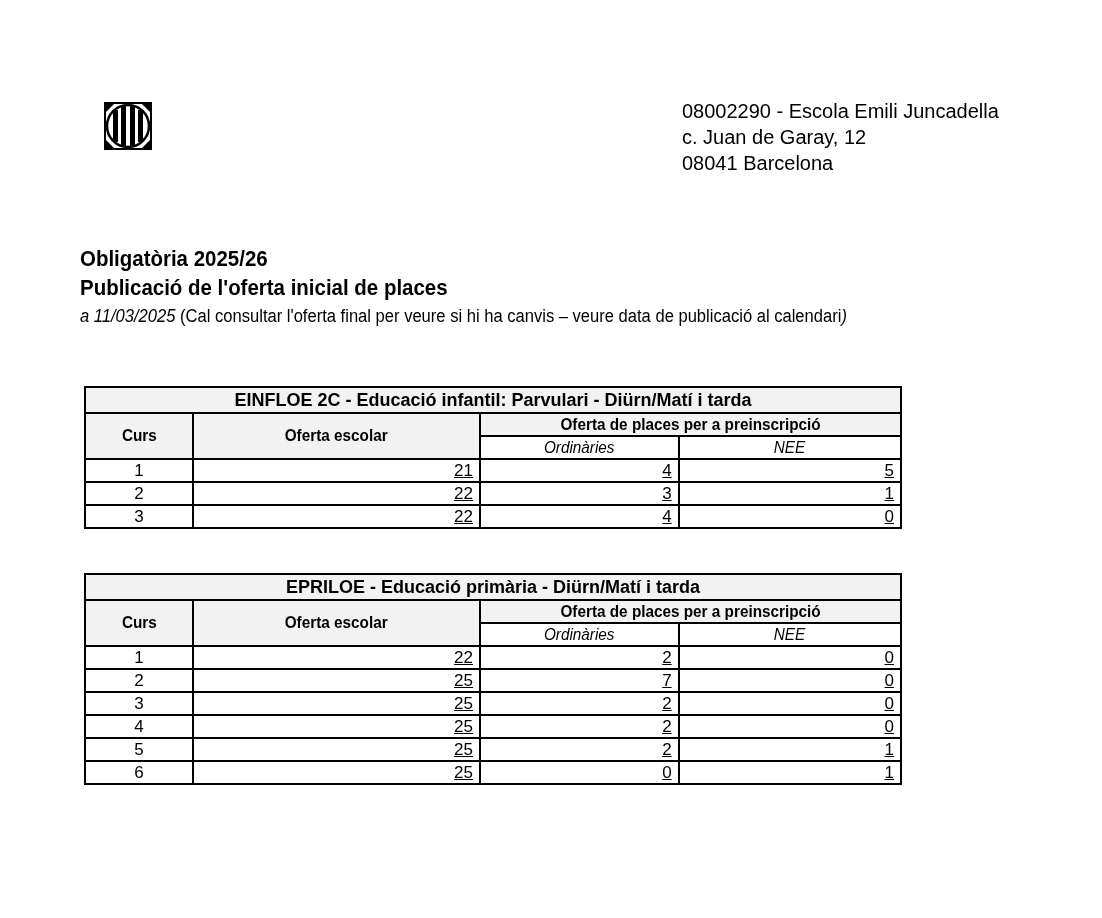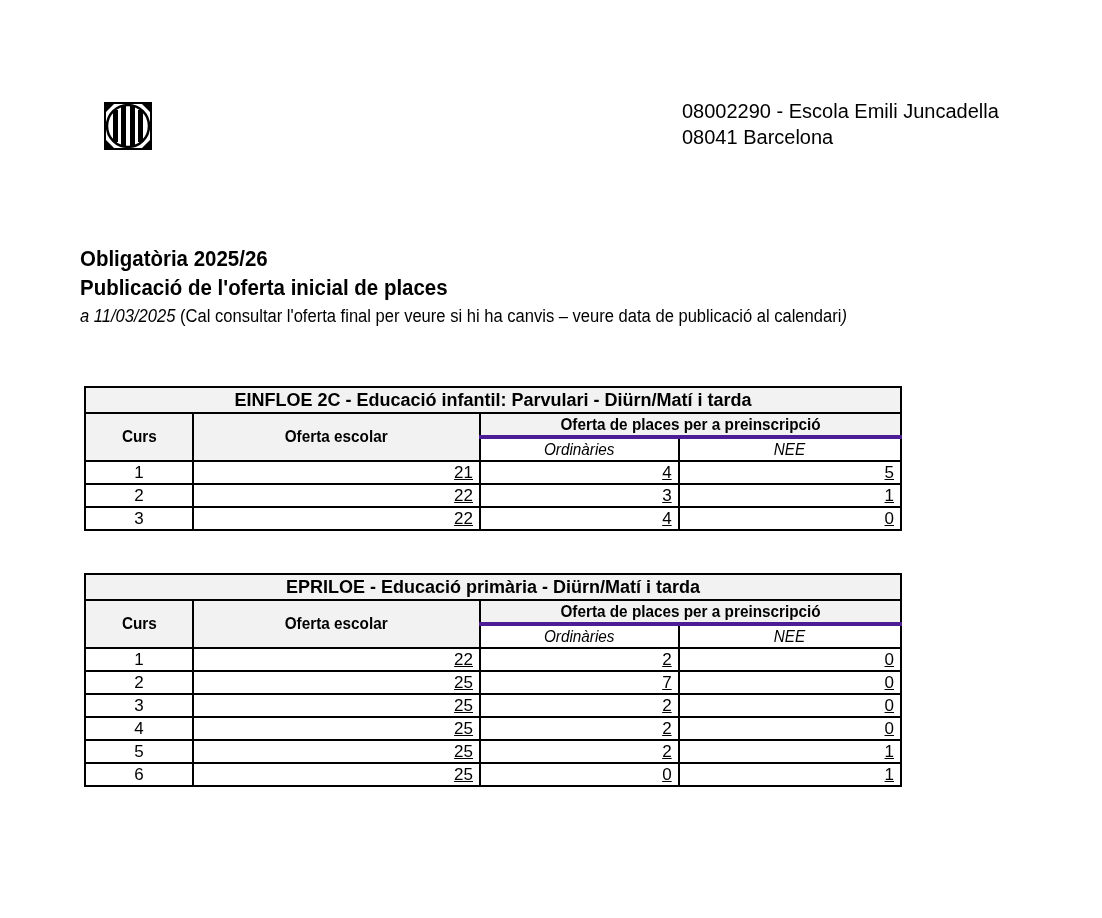--- a/index.html
+++ b/index.html
@@ -11,21 +11,21 @@
   .logo-line2 { font-size:20px; font-weight:bold; }
   .address { position:absolute; left:682px; top:98px; font-size:20px; line-height:26px; }
   .titles { position:absolute; left:80px; top:244px; }
   .t1, .t2 { font-size:22px; font-weight:bold; line-height:29px; transform:scaleX(0.93); transform-origin:left; white-space:nowrap; }
   .sub { font-size:18px; line-height:28px; white-space:nowrap; transform:scaleX(0.92); transform-origin:left; }
   .sub .it { font-style:italic; }
   table.off { position:absolute; left:84px; width:818px; border-collapse:collapse; font-size:17px; }
   table.off td { border:2px solid #000; padding:0 6px; height:21px; line-height:20px; }
   table.off .title-row td { background:#f2f2f2; font-weight:bold; text-align:center; font-size:18px; height:24px;margin-left:31px; }
   table.off .hdr { background:#f2f2f2; font-weight:bold; text-align:center; }
-  table.off .sub-hdr { background:#fff; font-style:italic; text-align:center; font-weight:normal; border-top:4px solid #4c1d95; }
+  table.off .sub-hdr { background:#fff; font-style:italic; text-align:center; font-weight:normal; border-top:1px solid #4c1d95; }
   table.off .num { text-align:right;text-decoration:underline; }
   table.off .c { text-align:center; }
   .cond { display:inline-block; transform:scaleX(0.9); }
 </style>
 </head>
 <body>
 
 <div class="logo">
   <div class="logo-mark">
     <svg width="48" height="48" viewBox="0 0 48 48">
@@ -35,20 +35,21 @@
       <rect x="9" y="8" width="5" height="32" fill="#000"></rect>
       <rect x="17" y="4" width="5" height="40" fill="#000"></rect>
       <rect x="26" y="4" width="5" height="40" fill="#000"></rect>
       <rect x="34" y="8" width="5" height="32" fill="#000"></rect>
     </svg>
   </div>
 </div>
 
 <div class="address">
   <div>08002290 - Escola Emili Juncadella</div>
+  <div>c. Juan de Garay, 12</div>
   <div>08041 Barcelona</div>
 </div>
 
 <div class="titles">
   <div class="t1">Obligatòria 2025/26</div>
   <div class="t2">Publicació de l'oferta inicial de places</div>
   <div class="sub"><span class="it">a 11/03/2025</span><span> (Cal consultar l'oferta final per veure si hi ha canvis – veure data de publicació al calendari</span><span class="it">)</span></div>
 </div>
 
 <table class="off" style="top:386px;">

